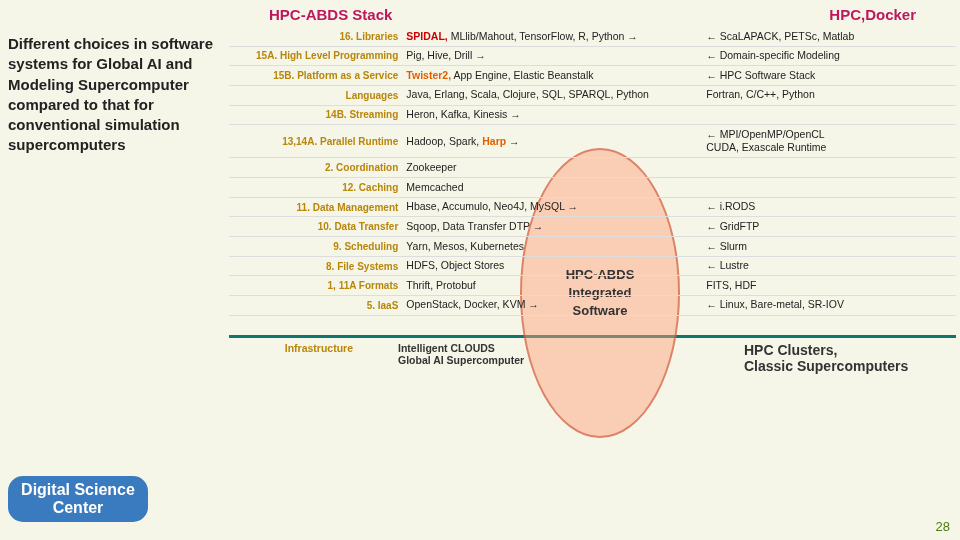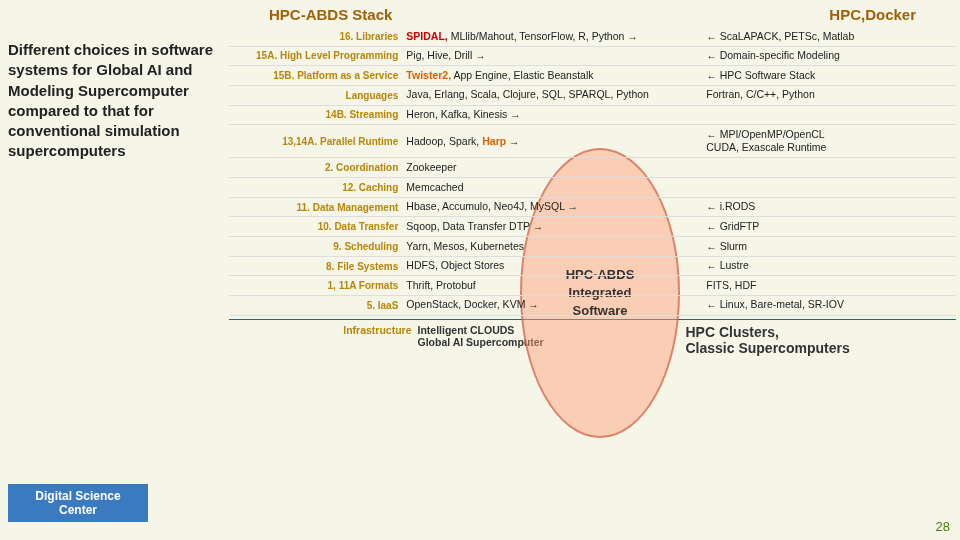--- a/index.html
+++ b/index.html
@@ -18,41 +18,41 @@
       height: 540px;
       background: #f5f5e8;
       position: relative;
       display: flex;
     }
 
     
     .left-panel {
       width: 225px;
       min-width: 225px;
-      padding: 10px 10px 10px 8px;
+      padding: 4px 10px 10px 8px;
       display: flex;
       flex-direction: column;
       justify-content: space-between;
     }
 
     .left-text {
       font-size: 15px;
       font-weight: bold;
       color: #222;
       line-height: 1.35;
       margin-top: 30px;
     }
 
     .footer-badge {
       background: #3a7abf;
       color: white;
-      font-size: 12px;
+      font-size: 16px;
       font-weight: bold;
       padding: 5px 10px;
-      border-radius: 0;
+      border-radius: 15px;
       display: inline-block;
       margin-bottom: 8px;
       width: 140px;
       text-align: center;
     }
 
     
     .main-content {
       flex: 1;
       position: relative;
@@ -63,21 +63,21 @@
     .col-headers {
       display: flex;
       justify-content: space-between;
       margin-bottom: 4px;
       padding: 0 10px;
     }
 
     .col-header {
       font-size: 15px;
       font-weight: bold;
-      color: #a16207;
+      color: #be185d;
       text-align: center;
     }
 
     .col-header-left {
       margin-left: 30px;
     }
 
     .col-header-right {
       margin-right: 30px;
     }
@@ -165,24 +165,24 @@
       position: absolute;
       bottom: 6px;
       right: 10px;
       font-size: 13px;
       color: #4d7c0f;
     }
 
     
     .infra-row {
       display: flex;
-      justify-content: center;
-      margin-top: 3px;
+      justify-content: space-between;
+      margin-top: 19px;
       padding: 4px 0 0 0;
-      border-top: 1px solid #0f766e;
+      border-top: 3px solid #0f766e;
     }
 
     .infra-label {
       color: #b8860b;
       font-weight: bold;
       font-size: 10.5px;
       width: 130px;
       text-align: right;
       padding-right: 6px;
     }

